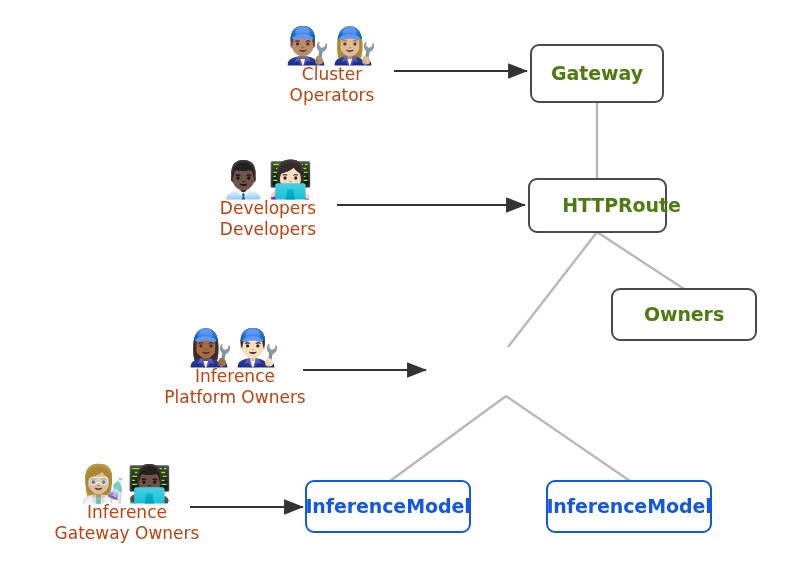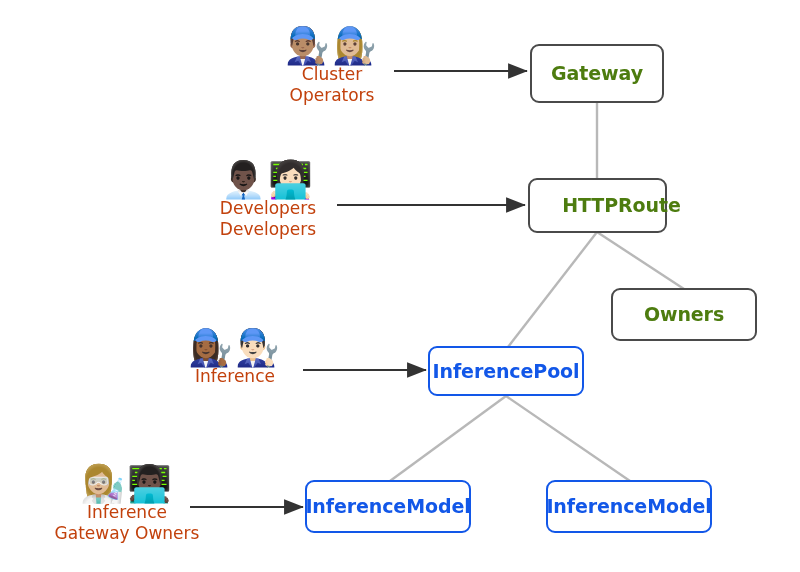--- a/index.html
+++ b/index.html
@@ -105,20 +105,21 @@
     <div class="persona-text">
       <div>Developers</div>
       <div>Developers</div>
     </div>
   </div>
 
   <div class="persona" style="left:161px; top:330px; width:148px;">
     <div class="persona-emojis">👩🏾‍🔧👨🏻‍🔧</div>
     <div class="persona-text">
       <div>Inference</div>
+      <div>Platform Owners</div>
     </div>
   </div>
 
   <div class="persona" style="left:51px; top:466px; width:152px;">
     <div class="persona-emojis">👩🏼‍🔬👨🏿‍💻</div>
     <div class="persona-text">
       <div>Inference</div>
       <div>Gateway Owners</div>
     </div>
   </div>
@@ -128,23 +129,20 @@
   </div>
 
   <div class="node node-dark" style="left:528px; top:178px; width:139px; height:55px;padding-left:48px;">
     <span class="node-label">HTTPRoute</span>
   </div>
 
   <div class="node node-dark" style="left:611px; top:288px; width:146px; height:53px;">
     <span class="node-label">Owners</span>
   </div>
 
-  <div class="node node-blue" style="left:428px; top:346px; width:156px; height:50px;">
-    <span class="node-label">InferencePool</span>
-  </div>
 
   <div class="node node-blue" style="left:305px; top:480px; width:166px; height:53px;">
     <span class="node-label">InferenceModel</span>
   </div>
 
   <div class="node node-blue" style="left:546px; top:480px; width:166px; height:53px;">
     <span class="node-label">InferenceModel</span>
   </div>
 
 </div>

